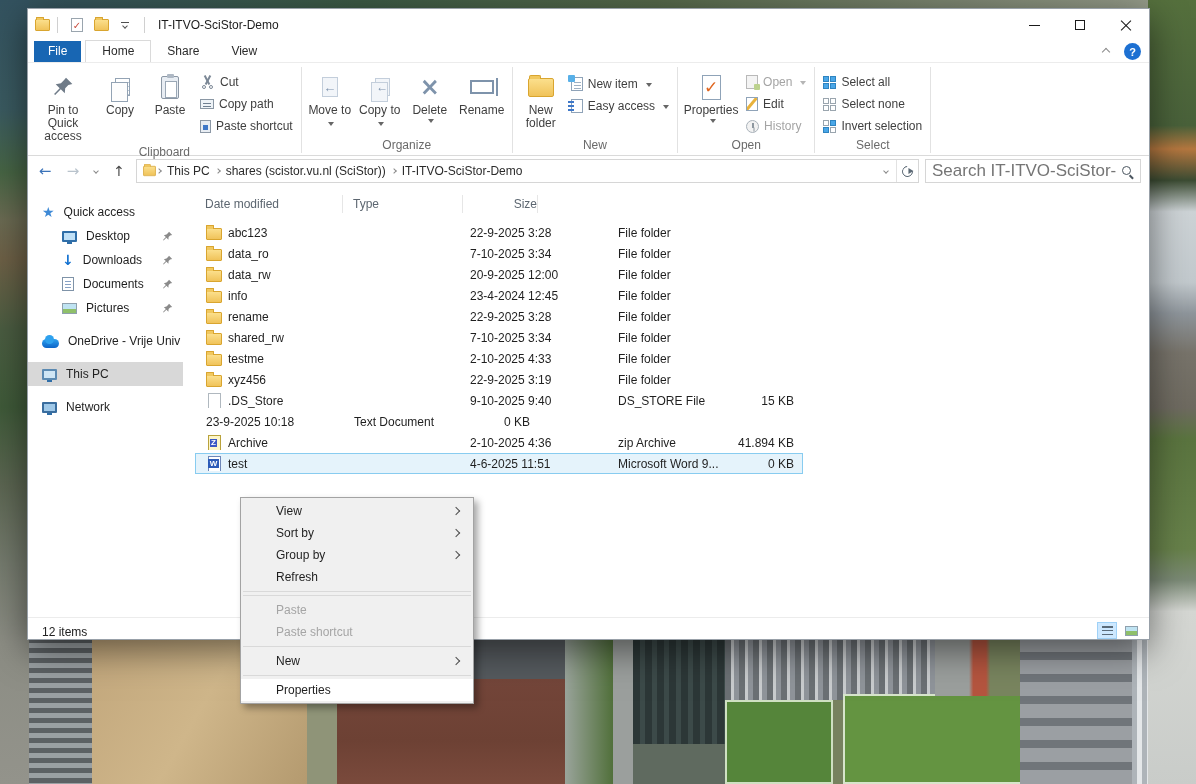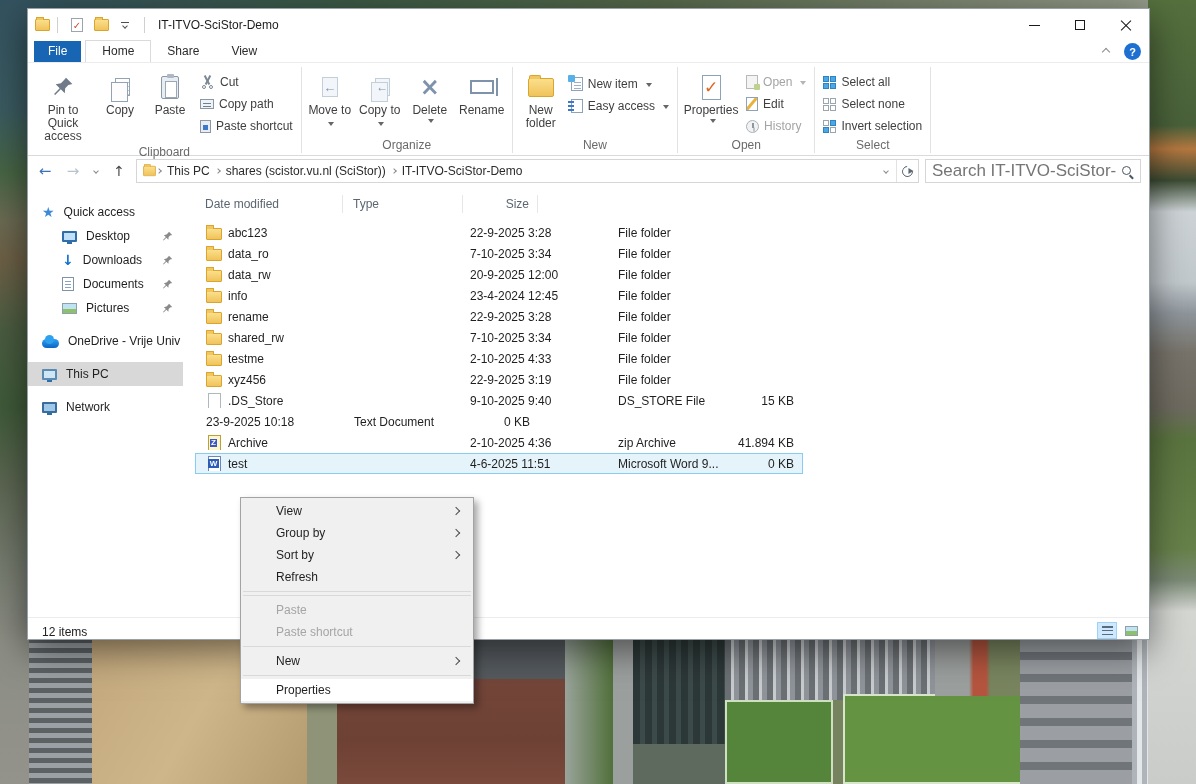--- a/index.html
+++ b/index.html
@@ -152,21 +152,21 @@
   .ic-doc { width:12px; height:14px; background:#fff; border:1px solid #7f93a8; position:relative; }
   .ic-doc::after { content:""; position:absolute; left:2px; top:3px; width:6px; height:1px; background:#88a2c5; box-shadow:0 3px 0 #88a2c5, 0 6px 0 #88a2c5; }
   .ic-pic { width:15px; height:11px; border:1px solid #8fa0ad; background:linear-gradient(180deg,#bfe3f2 55%,#8fc06a 55%); }
   .ic-cloud { width:17px; height:9px; background:linear-gradient(#2ea1ee,#0c64c8); border-radius:9px; position:relative; margin-top:4px; }
   .ic-cloud::before { content:""; position:absolute; left:3px; top:-4px; width:9px; height:9px; background:#2ea1ee; border-radius:50%; }
 
   
   .filelist { flex:1; position:relative; padding-left:12px; padding-top:7px; }
   .cols { display:flex; height:22px; align-items:center; color:#5c6670; position:relative; }
   .col { padding-left:10px; border-right:1px solid #e6e6e6; height:18px; display:flex; align-items:center; position:relative; }
-  .col.c-name { width:264px; } .col.c-date { width:148px; } .col.c-type { width:120px; } .col.c-size { width:75px; justify-content:flex-end; padding-right:8px; }
+  .col.c-name { width:264px; } .col.c-date { width:148px; } .col.c-type { width:120px; } .col.c-size { width:75px; justify-content:flex-end; padding-right:0; }
   .sort-chev { position:absolute; left:128px; top:-6px; }
   .rows { margin-top:7px; }
   .row { display:flex; height:21px; align-items:center; border:1px solid transparent; width:608px; }
   .row.selected { background:#e5f3fb; border-color:#88ccf0; }
   .cell { padding-left:10px; white-space:nowrap; overflow:hidden; }
   .cell.name { width:264px; display:flex; align-items:center; gap:7px; }
   .cell.date { width:148px; } .cell.type { width:120px; }
   .cell.size { width:74px; text-align:right; padding-right:8px; }
   .fi { width:15px; height:15px; flex:none; position:relative; display:flex; align-items:center; justify-content:center; }
   .fi[data-icon="folder"]::before { content:""; position:absolute; left:0; top:3px; width:14px; height:10px; background:linear-gradient(#fbdf8c,#f0c35a); border:1px solid #d9a52f; border-radius:1px; }
@@ -689,25 +689,25 @@
     </span>
   </div>
 </div>
 
 <div class="ctxmenu">
   <div class="cm-item">
       <span>View</span>
       <span class="chev"></span>
     </div>
   <div class="cm-item">
+      <span>Sort by</span>
+      <span class="chev"></span>
+    </div>
+  <div class="cm-item">
       <span>Group by</span>
-      <span class="chev"></span>
-    </div>
-  <div class="cm-item">
-      <span>Sort by</span>
       <span class="chev"></span>
     </div>
   <div class="cm-item">
       <span>Refresh</span>
     </div>
   <div class="cm-sep"></div>
   <div class="cm-sep"></div>
   <div class="cm-item disabled">
       <span>Paste</span>
     </div>

